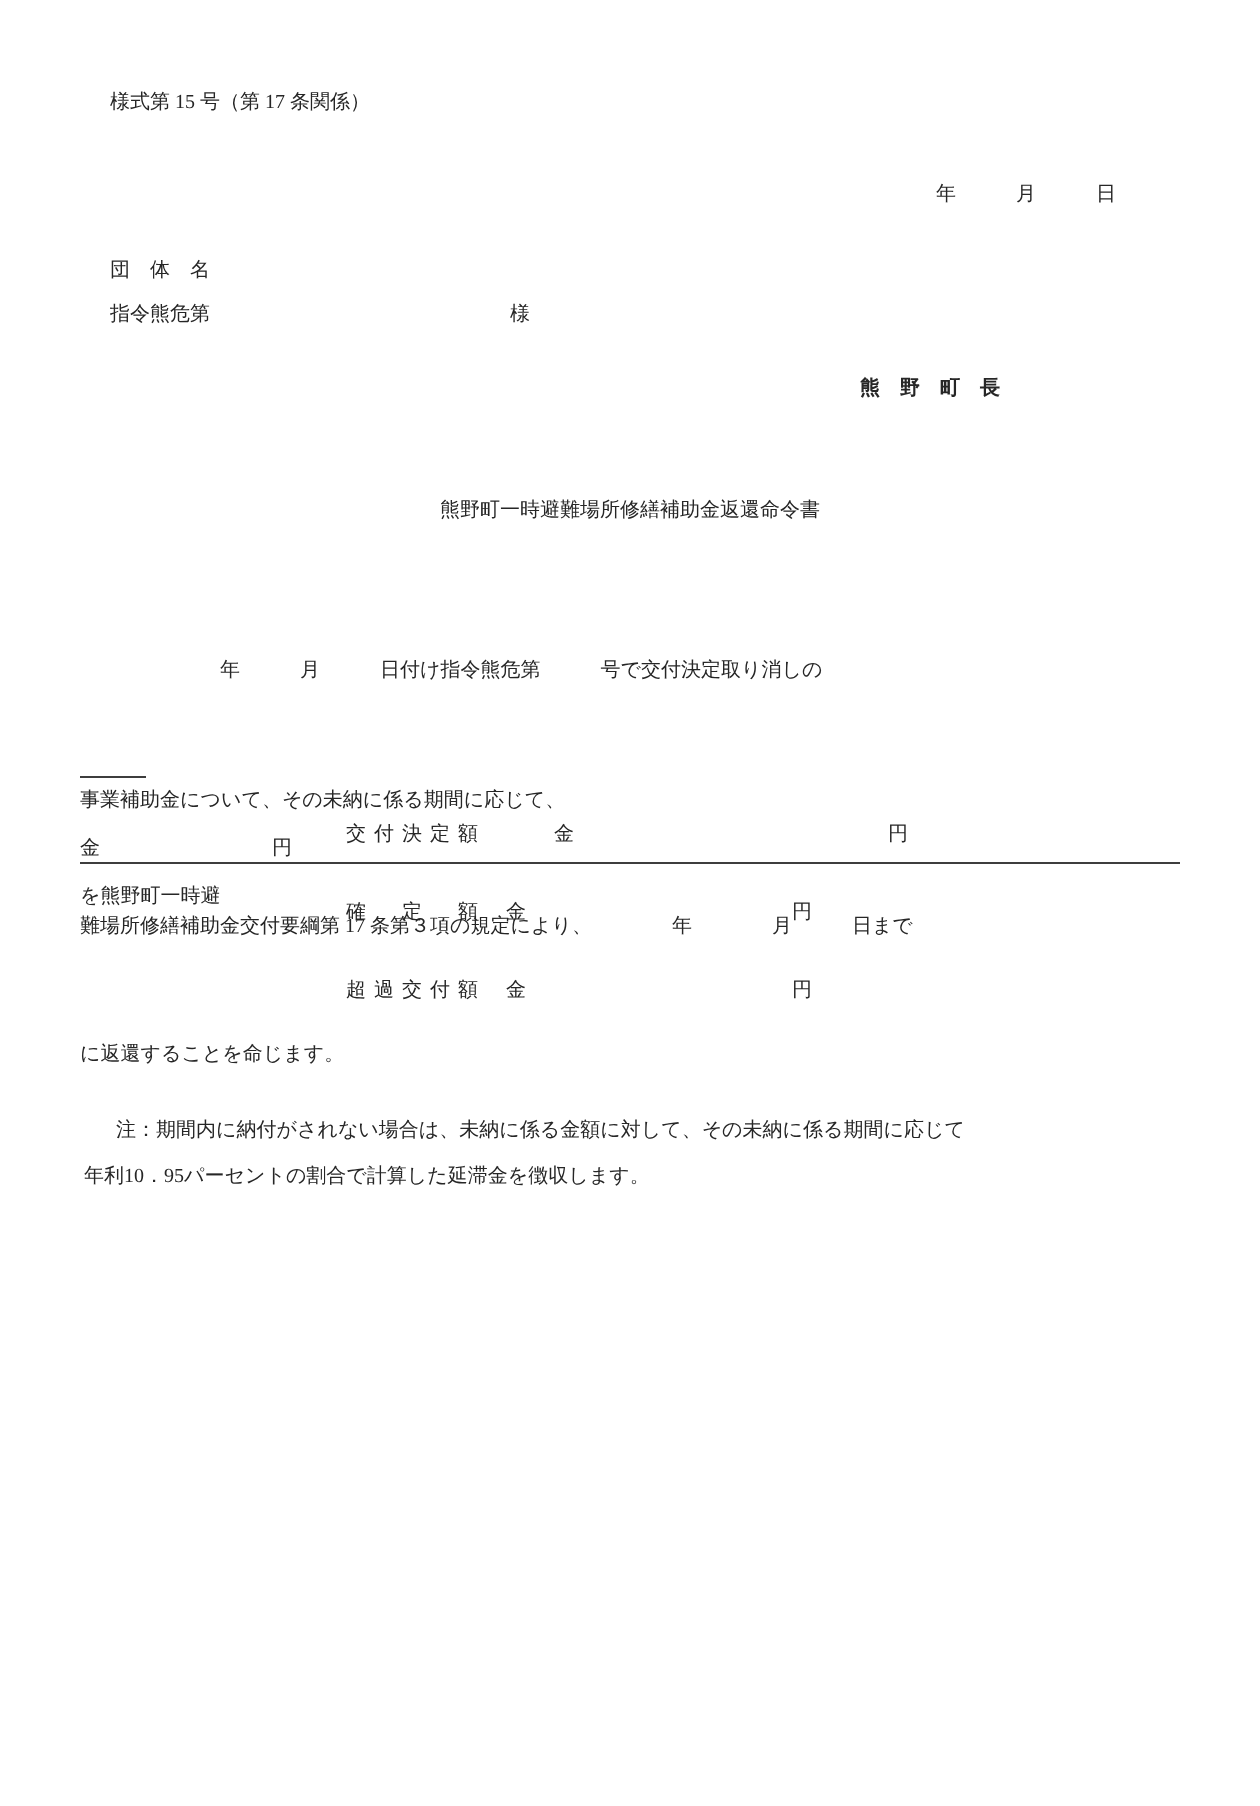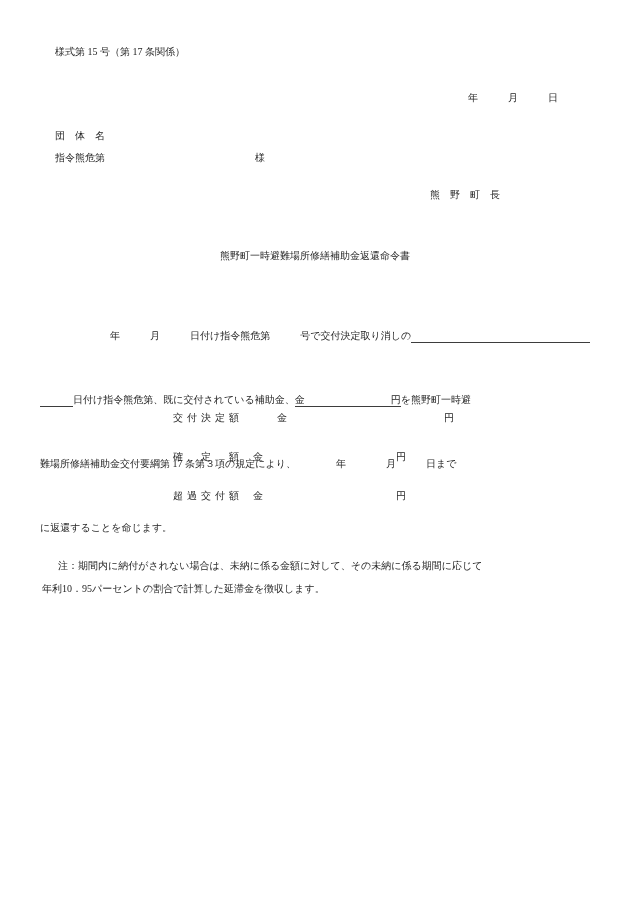--- a/index.html
+++ b/index.html
@@ -12,24 +12,24 @@
     color:#262626;
     overflow:hidden;
   }
   .abs{position:absolute;line-height:20px;white-space:pre;}
   .form-number{left:55px;top:42px;}
   .ref-number{left:468px;top:64px;}
   .ref-date{left:468px;top:88px;}
   .org-label{left:55px;top:126px;}
   .rep-label{left:55px;top:148px;}
   .honorific{left:255px;top:148px;}
-  .issuer{left:430px;top:185px;}
+  .issuer{left:430px;top:185px;font-weight:bold;}
   .doc-title{left:0;right:0;top:246px;text-align:center;}
   .body-para{left:40px;top:284px;width:550px;}
-  .bline{display:flex;height:24px;line-height:24px;white-space:pre;}
+  .bline{display:flex;height:24px;line-height:24px;white-space:pre;flex-direction:column;}
   .useg{border-bottom:1px solid #3d3d3d;height:18px;align-self:flex-start;}
   .grow{flex:1;}
   .lead{width:33px;}
   .amount-field{position:relative;display:inline-flex;white-space:pre;}
   .amount-field .bar{position:absolute;left:0;right:0;top:18px;height:0;border-top:1px solid #3d3d3d;}
   .blank-gap{display:inline-block;width:86px;}
   .amount-row{left:173px;display:flex;align-items:baseline;line-height:20px;white-space:pre;}
   .row-1{top:408px;gap:24px;} .row-2{top:447px;} .row-3{top:486px;}
   .a-label{letter-spacing:4px;}
   .a-kin{margin-left:10px;}
@@ -54,21 +54,21 @@
 
   <div class="abs doc-title">熊野町一時避難場所修繕補助金返還命令書</div>
 
   <div class="abs body-para">
     <div class="bline">
       <span>　　　　　　　年　　　月　　　日付け指令熊危第　　　号で交付決定取り消しの</span>
       <span class="useg grow"></span>
     </div>
     <div class="bline">
       <span class="useg lead"></span>
-      <span>日付け指令熊危第、既に交付されている補助金、</span>
+      <span>事業補助金について、その未納に係る期間に応じて、</span>
       <span class="amount-field">
         <span>金</span>
         <span class="blank-gap"></span>
         <span>円</span>
         <span class="bar"></span>
       </span>
       <span>を熊野町一時避</span>
     </div>
     <div class="bline">
       <span>難場所修繕補助金交付要綱第 17 条第３項の規定により、　　　　年　　　　月　　　日まで</span>

